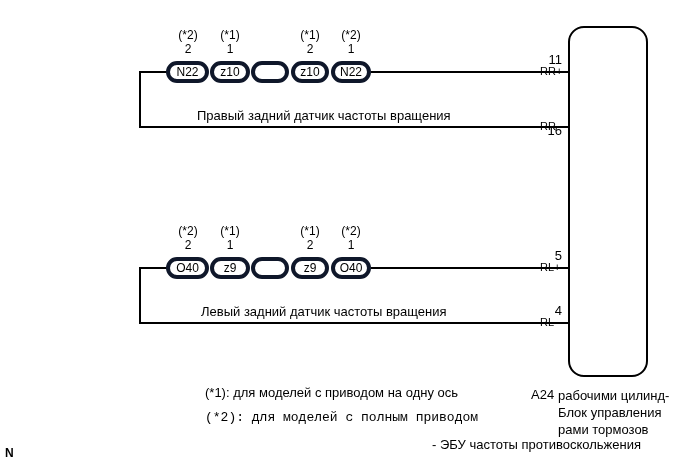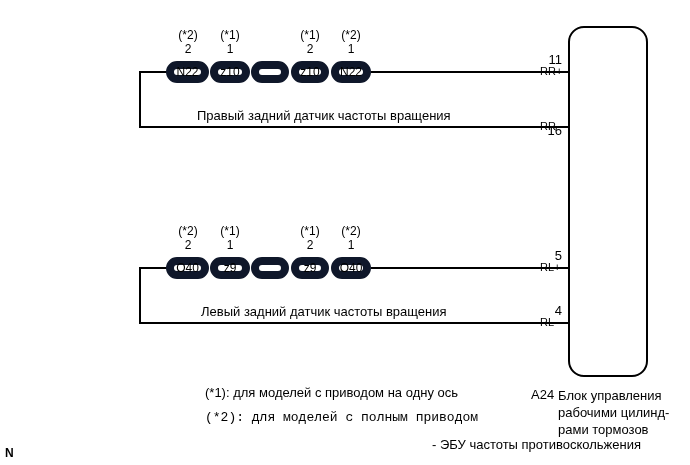--- a/index.html
+++ b/index.html
@@ -12,21 +12,21 @@
     color: #000000;
     overflow: hidden;
   }
   .abs { position: absolute; }
   .wire { position: absolute; background: #000000; }
   .oval {
     position: absolute;
     top: 0;
     height: 22px;
     box-sizing: border-box;
-    border: 8px solid #0f172a;
+    border: 4px solid #0f172a;
     border-radius: 11px;
     background: #ffffff;
     display: flex;
     align-items: center;
     justify-content: center;
     font-size: 12px;
     line-height: 1;
   }
   .note-pair {
     position: absolute;
@@ -163,22 +163,22 @@
   <div class="pin-number" style="top:249px;">5</div>
   <div class="pin-number" style="top:304px;">4</div>
 
   <div class="pin-label" style="top:64px;">RR+</div>
   <div class="pin-label" style="top:119px;">RR-</div>
   <div class="pin-label" style="top:260px;">RL+</div>
   <div class="pin-label" style="top:315px;">RL-</div>
 
   <div class="ecu-code">A24</div>
   <div class="ecu-name">
+    <div>рабочими цилинд-</div>
     <div>Блок управления</div>
-    <div>рабочими цилинд-</div>
     <div>рами тормозов</div>
   </div>
   <div class="ecu-desc">- ЭБУ частоты противоскольжения</div>
 
   <div class="footnote" style="top:385px;">(*1): для моделей с приводом на одну ось</div>
   <div class="footnote" style="top:410px;font-family:Liberation Mono, monospace;">(*2): для моделей с полным приводом</div>
 
   <div class="corner-n">N</div>
 
 </div>

